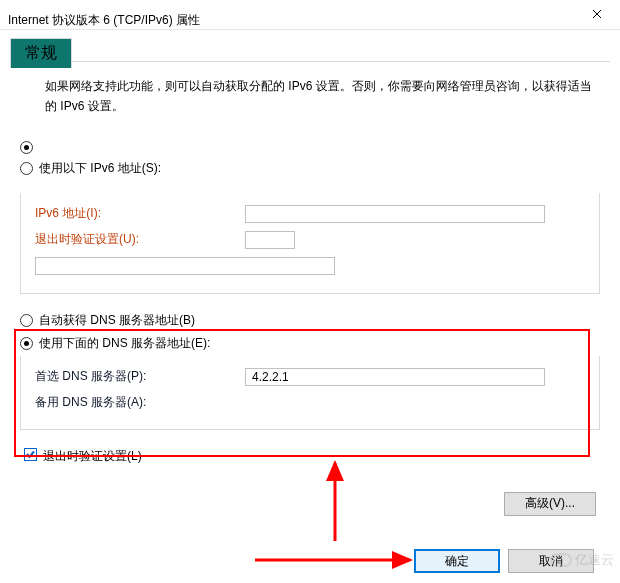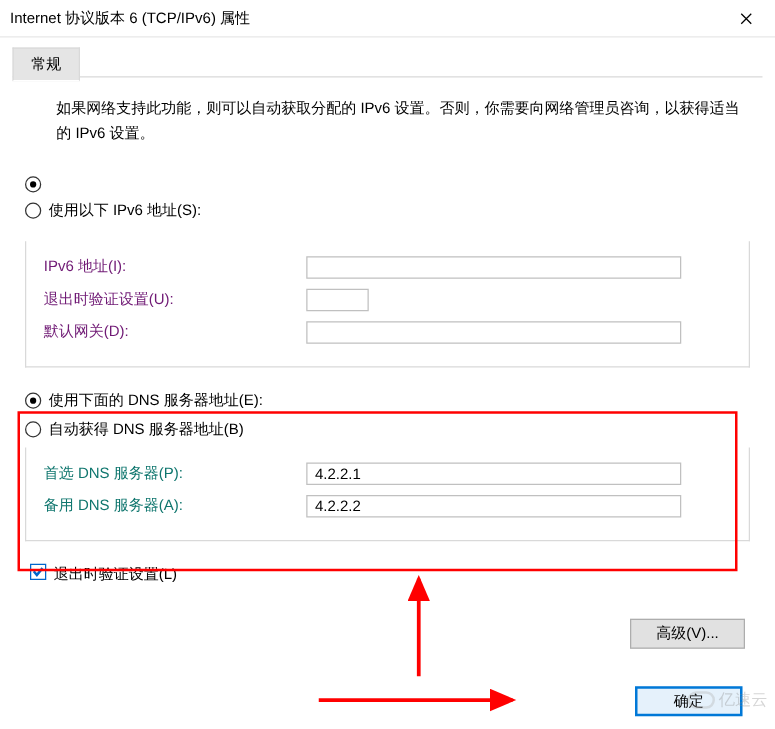--- a/index.html
+++ b/index.html
@@ -13,21 +13,21 @@
     color: #000;
     position: relative;
     overflow: hidden;
   }
 
   
   .titlebar {
     height: 30px;
     border-bottom: 1px solid #e8e8e8;
     display: flex;
-    align-items: center;
+    align-items: flex-end;
     padding: 0 8px;
     background: #ffffff;
   }
   .titlebar .title { flex: 1; font-size: 12px; }
   .titlebar .close {
     width: 30px; height: 30px;
     display: flex; align-items: center; justify-content: center;
     font-size: 14px; cursor: pointer;
   }
   .titlebar .close svg { stroke: #000; stroke-width: 1; }
@@ -44,23 +44,23 @@
     left: 0; right: 0; bottom: 0;
     height: 1px;
     background: #d9d9d9;
   }
   .tab {
     position: relative;
     display: inline-block;
     padding: 4px 14px;
     border: 1px solid #d9d9d9;
     border-bottom: 1px solid #ffffff;
-    background: #e5e5e5;
+    background: #0f766e;
     z-index: 1;
-    font-size: 12px;
+    font-size: 16px;
   }
 
   .content {
     padding: 14px 20px 10px 20px;
   }
 
   .instr {
     font-size: 12px;
     line-height: 1.7;
     margin-bottom: 24px;
@@ -98,22 +98,22 @@
     position: relative;
   }
   .groupbox.no-top { border-top: none; padding-top: 4px; }
 
   .field-row {
     display: flex;
     align-items: center;
     margin: 8px 0;
     font-size: 12px;
   }
-  .field-row .label { width: 210px; color: #701a75; }
-  .field-row .label.enabled { color: #0f766e; }
+  .field-row .label { width: 210px; color: #c2410c; }
+  .field-row .label.enabled { color: #0f172a; }
   .field-row input[type="text"] {
     height: 18px;
     border: 1px solid #c0c0c0;
     background: #fff;
     padding: 0 6px;
     font-size: 12px;
     font-family: Tahoma, sans-serif;
   }
   .field-row .wide { width: 300px; }
   .field-row .narrow { width: 50px; }
@@ -225,62 +225,61 @@
   <div class="groupbox no-top">
     <div class="field-row">
       <span class="label">IPv6 地址(I):</span>
       <input type="text" class="wide" disabled="" value="" style="">
     </div>
     <div class="field-row">
       <span class="label">退出时验证设置(U):</span>
       <input type="text" class="narrow" disabled="" value="" style="">
     </div>
     <div class="field-row">
-      <span class="label">默认网关(D):</span>
       <input type="text" class="wide" disabled="" value="" style="">
     </div>
   </div>
 
   <div style="height:12px"></div>
+  <div class="radio-row">
+    <span class="radio"></span>
+    <span>自动获得 DNS 服务器地址(B)</span>
+  </div>
   <div class="radio-row" style="margin-bottom:0">
     <span class="radio checked"></span>
     <span>使用下面的 DNS 服务器地址(E):</span>
   </div>
-  <div class="radio-row">
-    <span class="radio"></span>
-    <span>自动获得 DNS 服务器地址(B)</span>
-  </div>
   <div class="groupbox no-top">
     <div class="field-row">
       <span class="label enabled">首选 DNS 服务器(P):</span>
       <input type="text" class="wide" value="4.2.2.1" style="">
     </div>
     <div class="field-row">
       <span class="label enabled">备用 DNS 服务器(A):</span>
-      <input type="text" class="wide" value="4.2.2.2" style="">
     </div>
   </div>
 
   <div class="bottom-row">
     <span class="checkbox checked">
       <svg width="11" height="11" viewBox="0 0 11 11">
           <path d="M2 5 L4.5 8 L9 2.5"></path>
         </svg>
     </span>
     <span>退出时验证设置(L)</span>
     <div style="flex:1"></div>
     <button class="btn">高级(V)...</button>
   </div>
 
 </div>
 
 <div class="highlight" style="left:14px; top:329px; height:128px;"></div>
 
 <div class="button-bar">
   <button class="btn primary" style="min-width:86px">确定</button>
+  <button class="btn" style="min-width:86px">取消</button>
 </div>
 
 <svg class="arrow" style="left:250px; top:455px;" width="120" height="100">
   <defs>
       <marker id="ah1" markerWidth="8" markerHeight="8" refX="6" refY="3" orient="auto">
         <path d="M0,0 L7,3 L0,6 Z" fill="#ff0000"></path>
       </marker>
     </defs>
   <line x1="85" y1="86" x2="85" y2="8" stroke="#ff0000" stroke-width="3" marker-end="url(#ah1)"></line>
 </svg>

